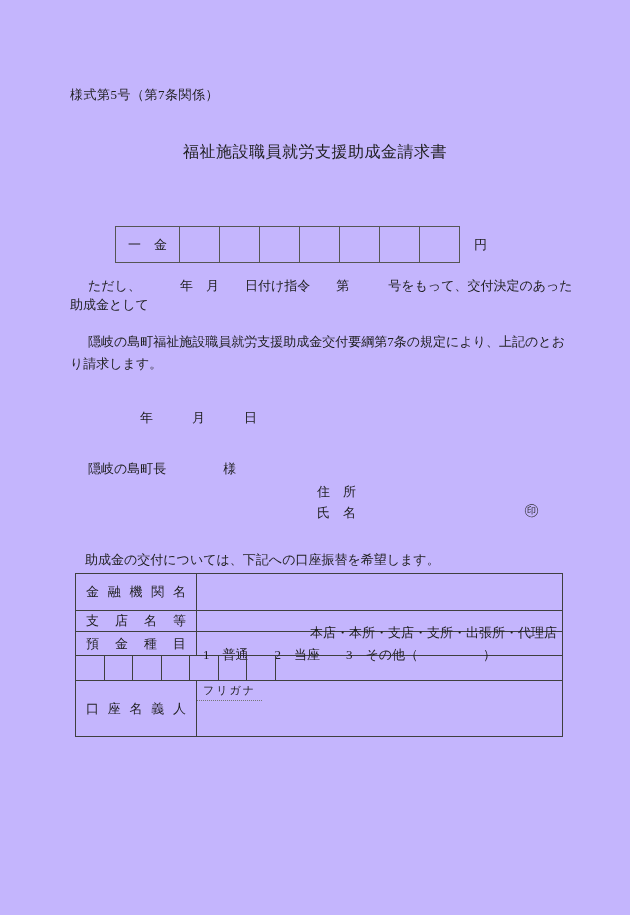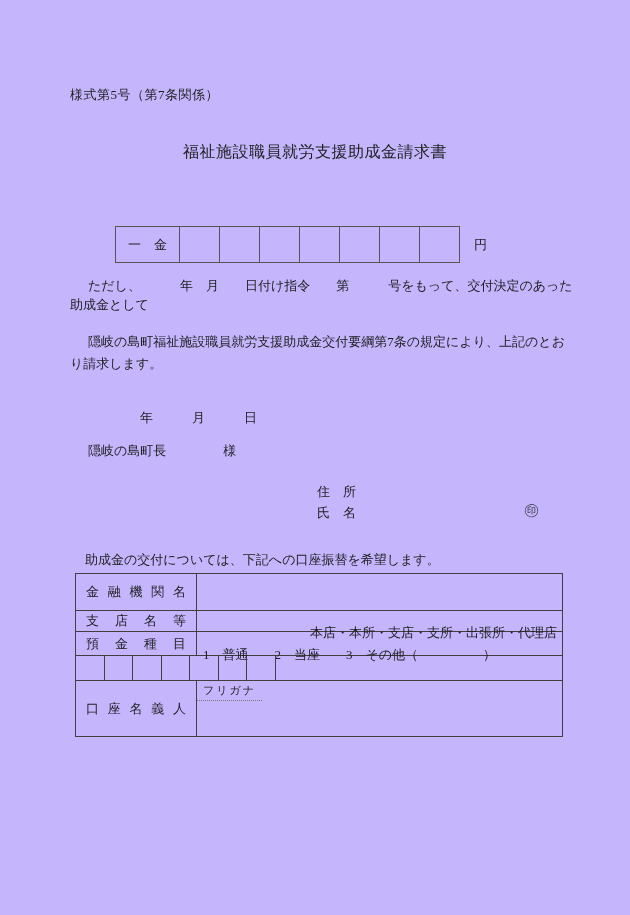--- a/index.html
+++ b/index.html
@@ -28,21 +28,21 @@
   .amt-cell   { width:40px; height:37px; box-sizing:border-box;
                 border:1px solid #555; border-left:none; }
   .amt-unit   { margin-left:14px; line-height:37px; }
 
   
   .proviso      { left:70px; top:276px; line-height:19px; }
   .proviso-l1   { text-indent:18px; }
   .request      { left:70px; top:331px; width:506px; line-height:22px; }
   .request-l1   { text-indent:18px; }
   .date-line    { left:140px; top:387px;margin-top:22px; }
-  .addressee    { left:88px; top:442px; }
+  .addressee    { left:88px; top:460px; }
   .addressee .honorific { margin-left:57px; }
   .addr-name    { left:317px; top:481px; line-height:21px; }
   .seal         { left:524px; top:501px; font-size:15px; color:#2a2a2a; }
   .bank-intro   { left:72px; top:551px; text-indent:13px; }
 
   
   .btable { left:75px; top:573px; width:488px; box-sizing:border-box;
             border:1.5px solid #3f3f3f; }
   .trow   { display:flex; box-sizing:border-box;
             border-bottom:1px solid #3f3f3f; align-items:stretch; }

